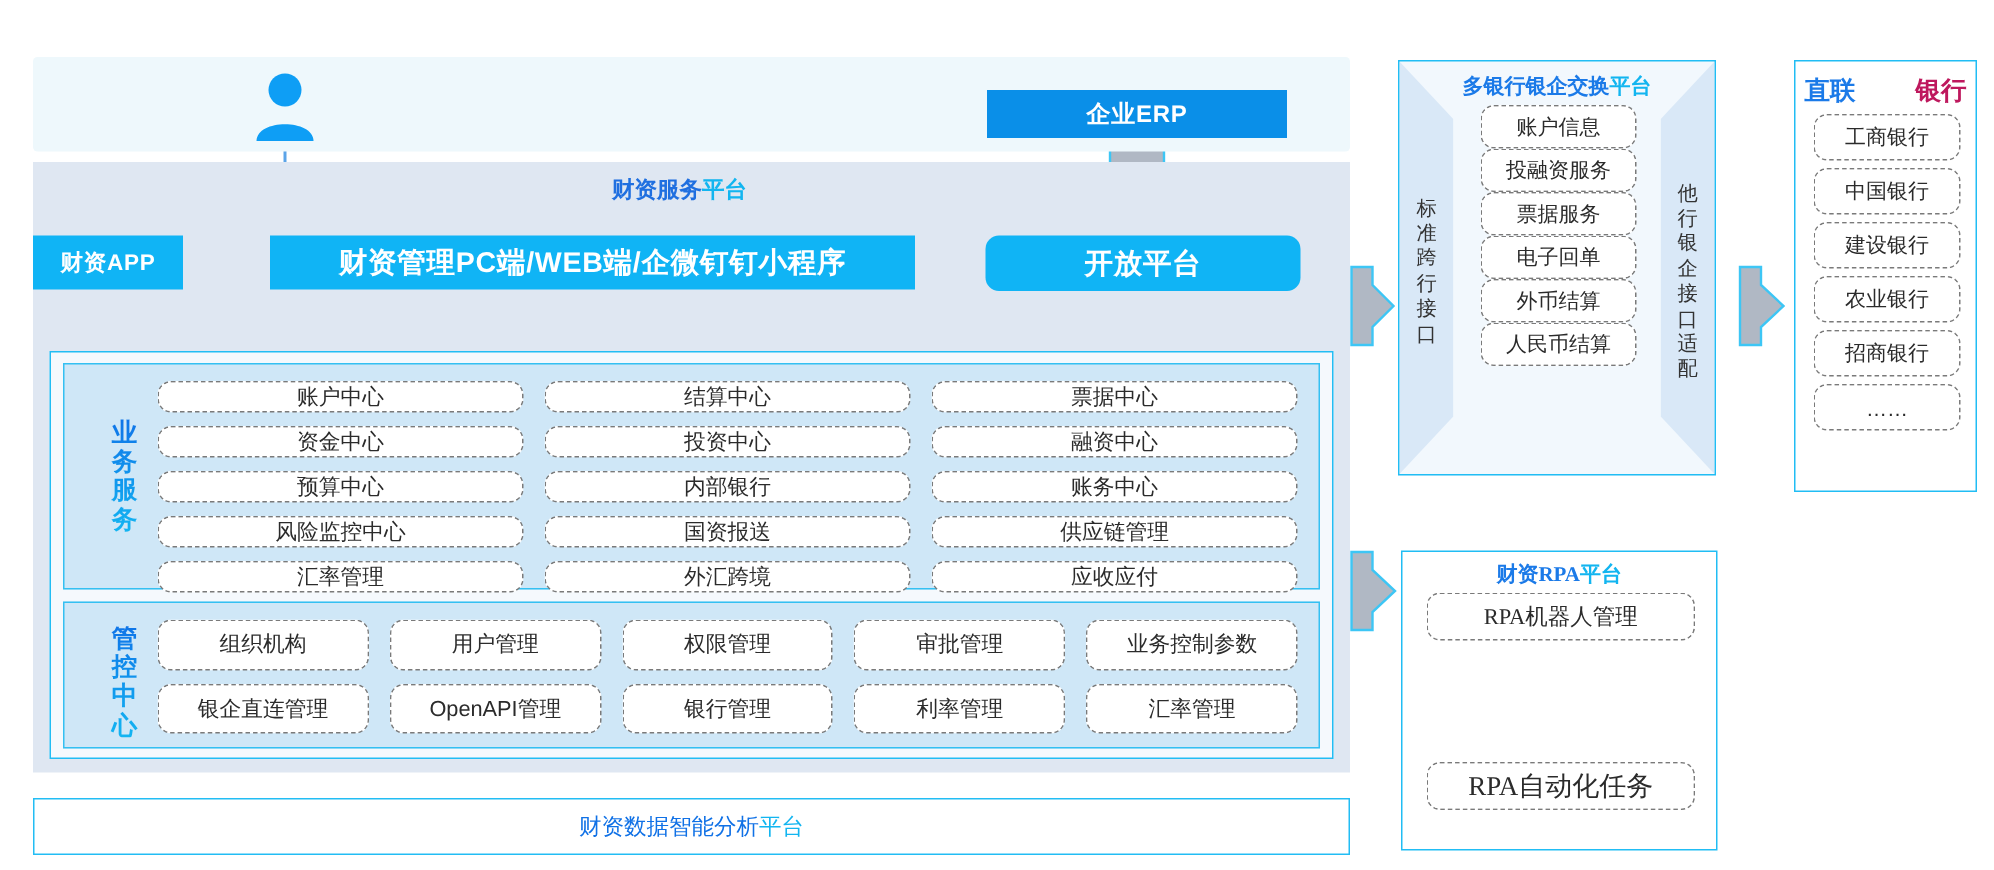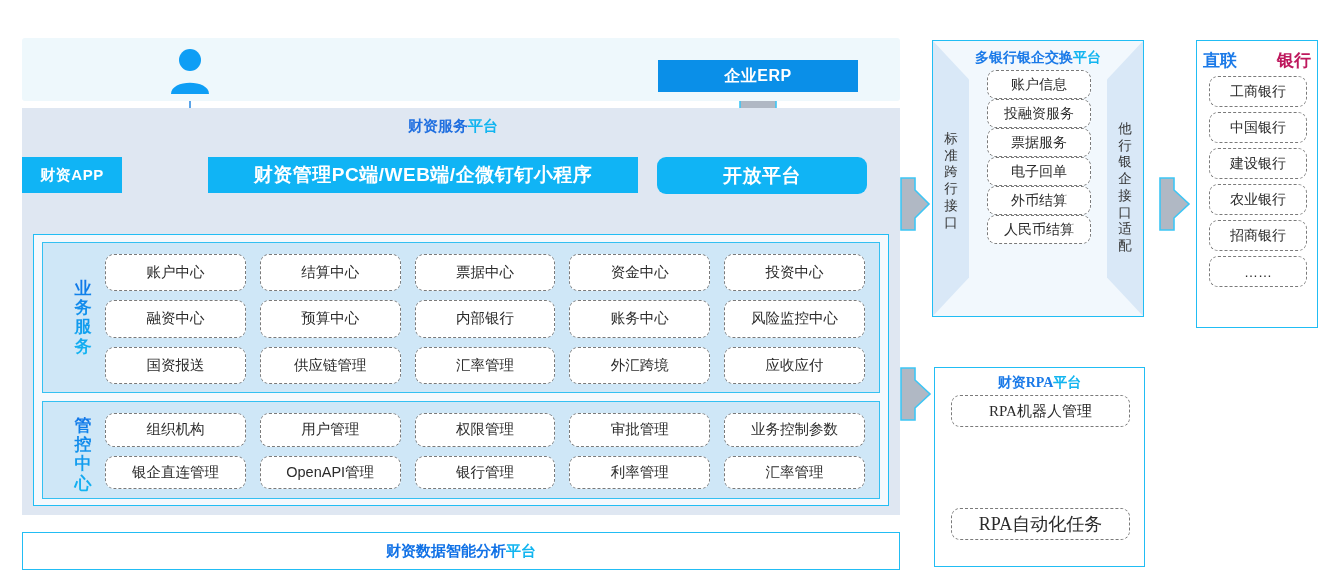--- a/index.html
+++ b/index.html
@@ -33,21 +33,21 @@
     left:408px; top:117px; font-size:15px; font-weight:bold;
     color:#1f6fe0;
   }
   #platform-title .accent{ color:#12b5f0; }
 
   .btn-blue{
     background:#10b4f5; color:#fff; display:flex; align-items:center;
     justify-content:center; font-weight:bold; letter-spacing:.5px;
   }
   #app-box{ left:22px; top:157px; width:100px; height:36px; font-size:15px; }
-  #pc-box{ left:180px; top:157px; width:430px; height:36px; font-size:19px;margin-left:28px; }
+  #pc-box{ left:180px; top:157px; width:430px; height:36px; font-size:19px; }
   #open-box{ left:657px; top:157px; width:210px; height:37px; font-size:19px; border-radius:9px; }
 
   
   #services-block{
     left:33px; top:234px; width:856px; height:272px;
     background:#f5f9fd; border:1px solid #22bdf4;
   }
   .svc-group{
     position:absolute; border:1px solid #34c0f2; background:#cfe7f7;
   }
@@ -61,40 +61,40 @@
     -webkit-background-clip:text; background-clip:text;
     -webkit-text-fill-color:transparent; color:#1484ec;
     letter-spacing:0;
   }
   #vlabel-business{ left:24px; top:36px; }
   #vlabel-control{  left:24px; top:14px; }
 
   .cellgrid{ position:absolute; display:grid; }
   #grid-business{
     left:62px; top:11px; width:760px; height:130px;
-    grid-template-columns:repeat(5,1fr); grid-template-rows:repeat(3,1fr);
+    grid-template-columns:repeat(3,1fr); grid-template-rows:repeat(3,1fr);
     column-gap:14px; row-gap:9px;
   }
   #grid-control{
     left:62px; top:11px; width:760px; height:76px;
     grid-template-columns:repeat(5,1fr); grid-template-rows:repeat(2,1fr);
     column-gap:14px; row-gap:9px;
   }
   .cell{
     background:#ffffff; border:1.3px dashed #7a7a7a; border-radius:9px;
     display:flex; align-items:center; justify-content:center;
     font-size:14.5px; color:#2b2b2b; white-space:nowrap;
   }
 
   
   #analytics-bar{
     left:22px; top:532px; width:878px; height:38px;
     background:#ffffff; border:1px solid #22bdf4;
     display:flex; align-items:center; justify-content:center;
-    font-size:15px; font-weight:bold; color:#1071e6;
+    font-size:15px; font-weight:normal; color:#1071e6;
   }
   #analytics-bar .accent{ color:#12b5f0; }
 
   
   #exchange-panel{
     left:932px; top:40px; width:212px; height:277px;
     background:#f2f8fd; border:1px solid #21bdf4;
     overflow:hidden;
   }
   #exchange-panel .wedge{

